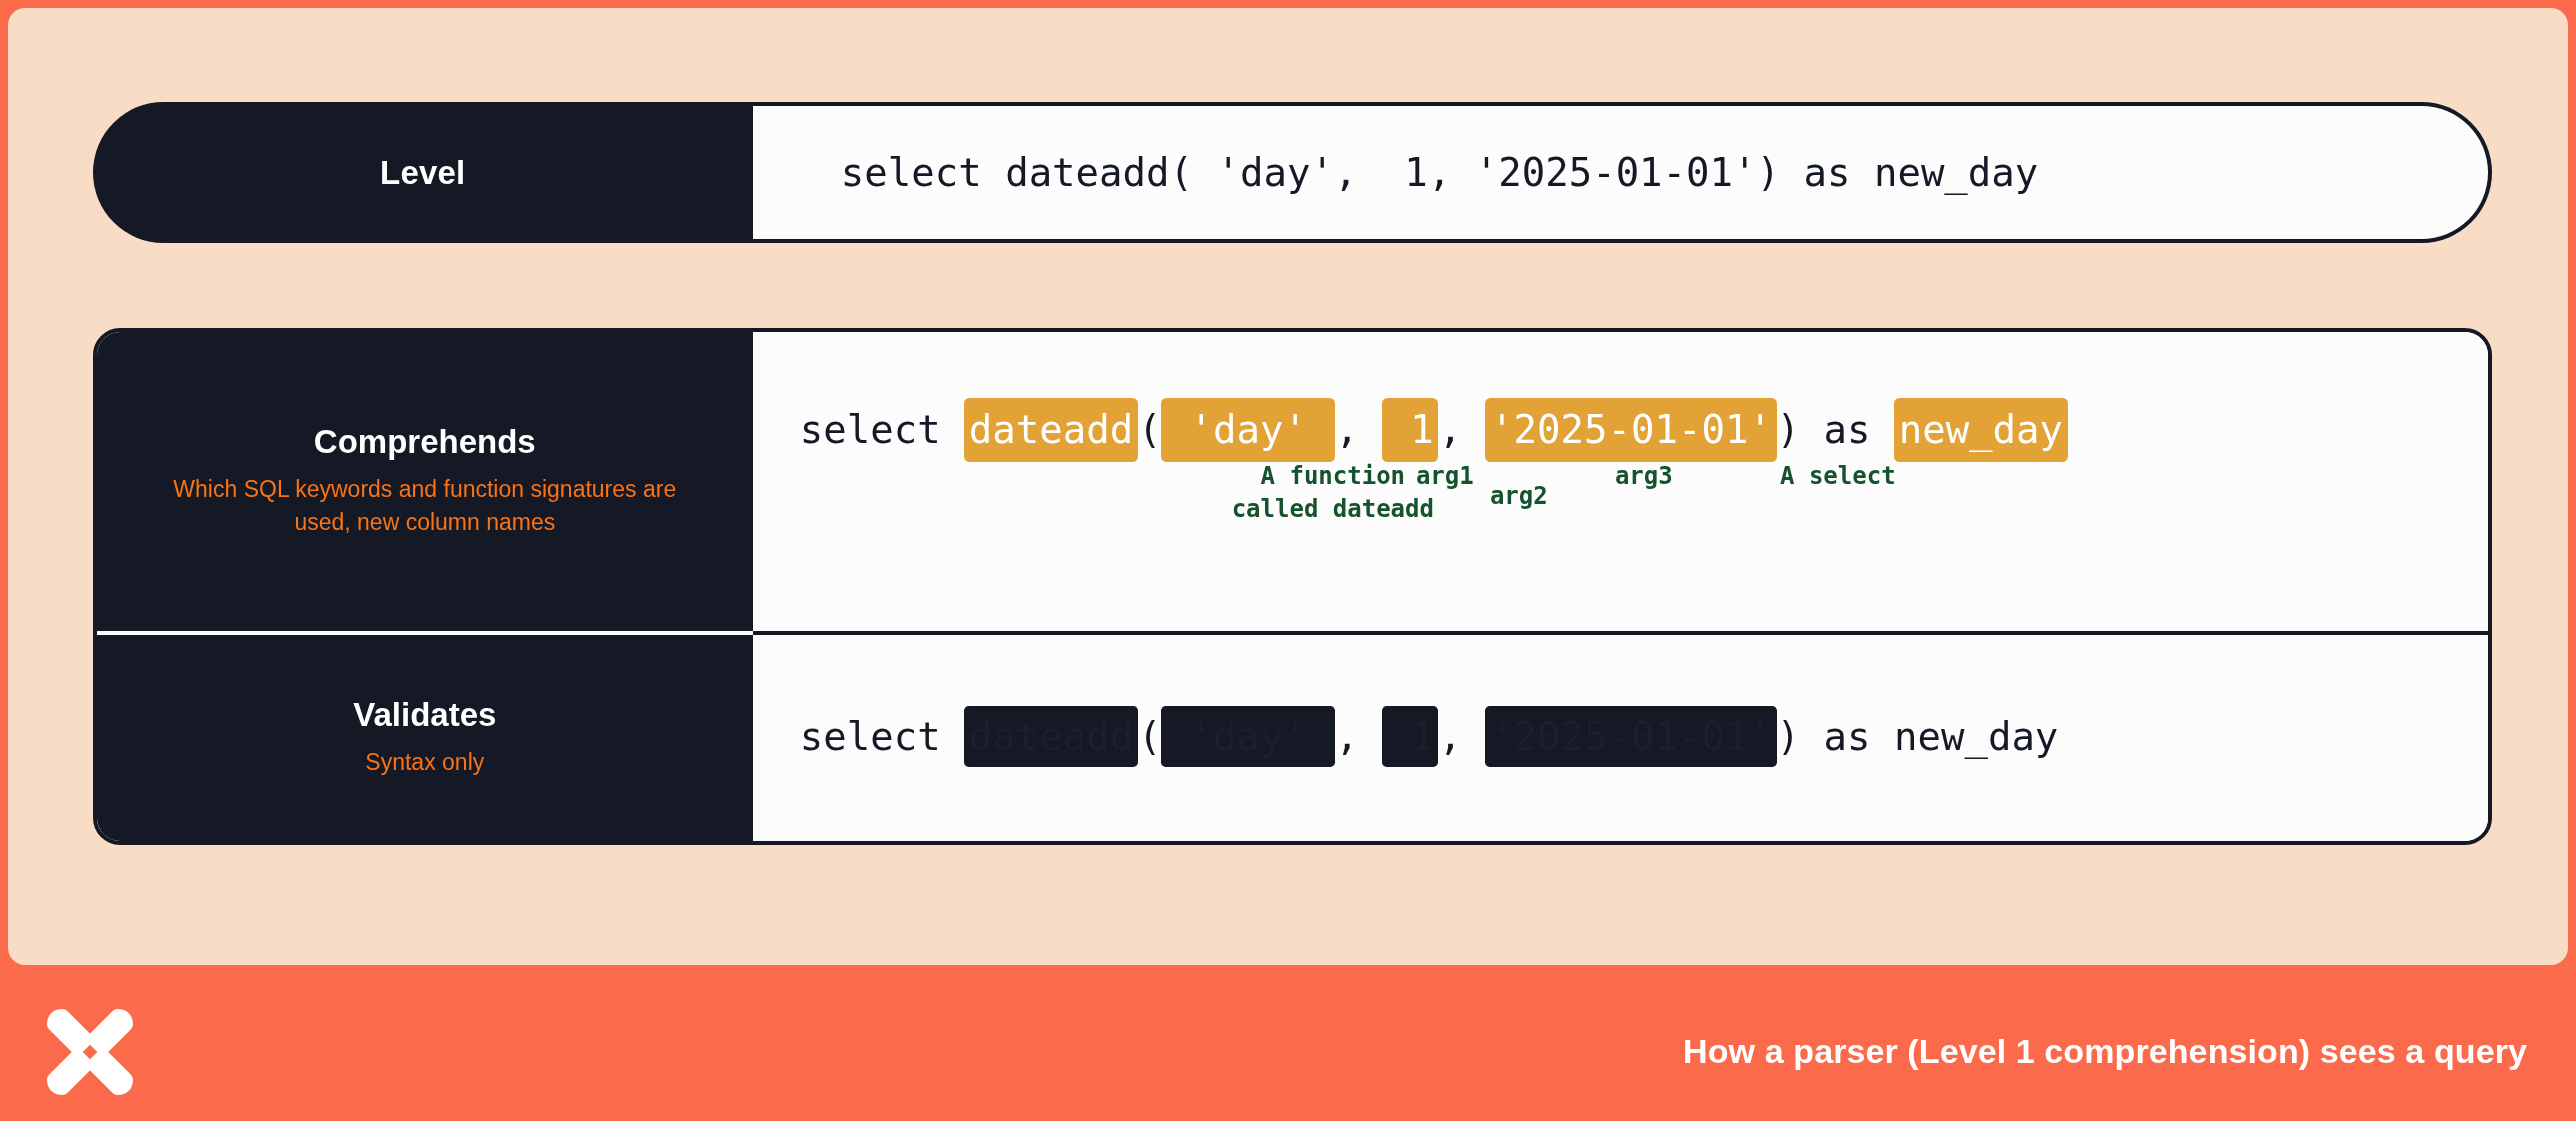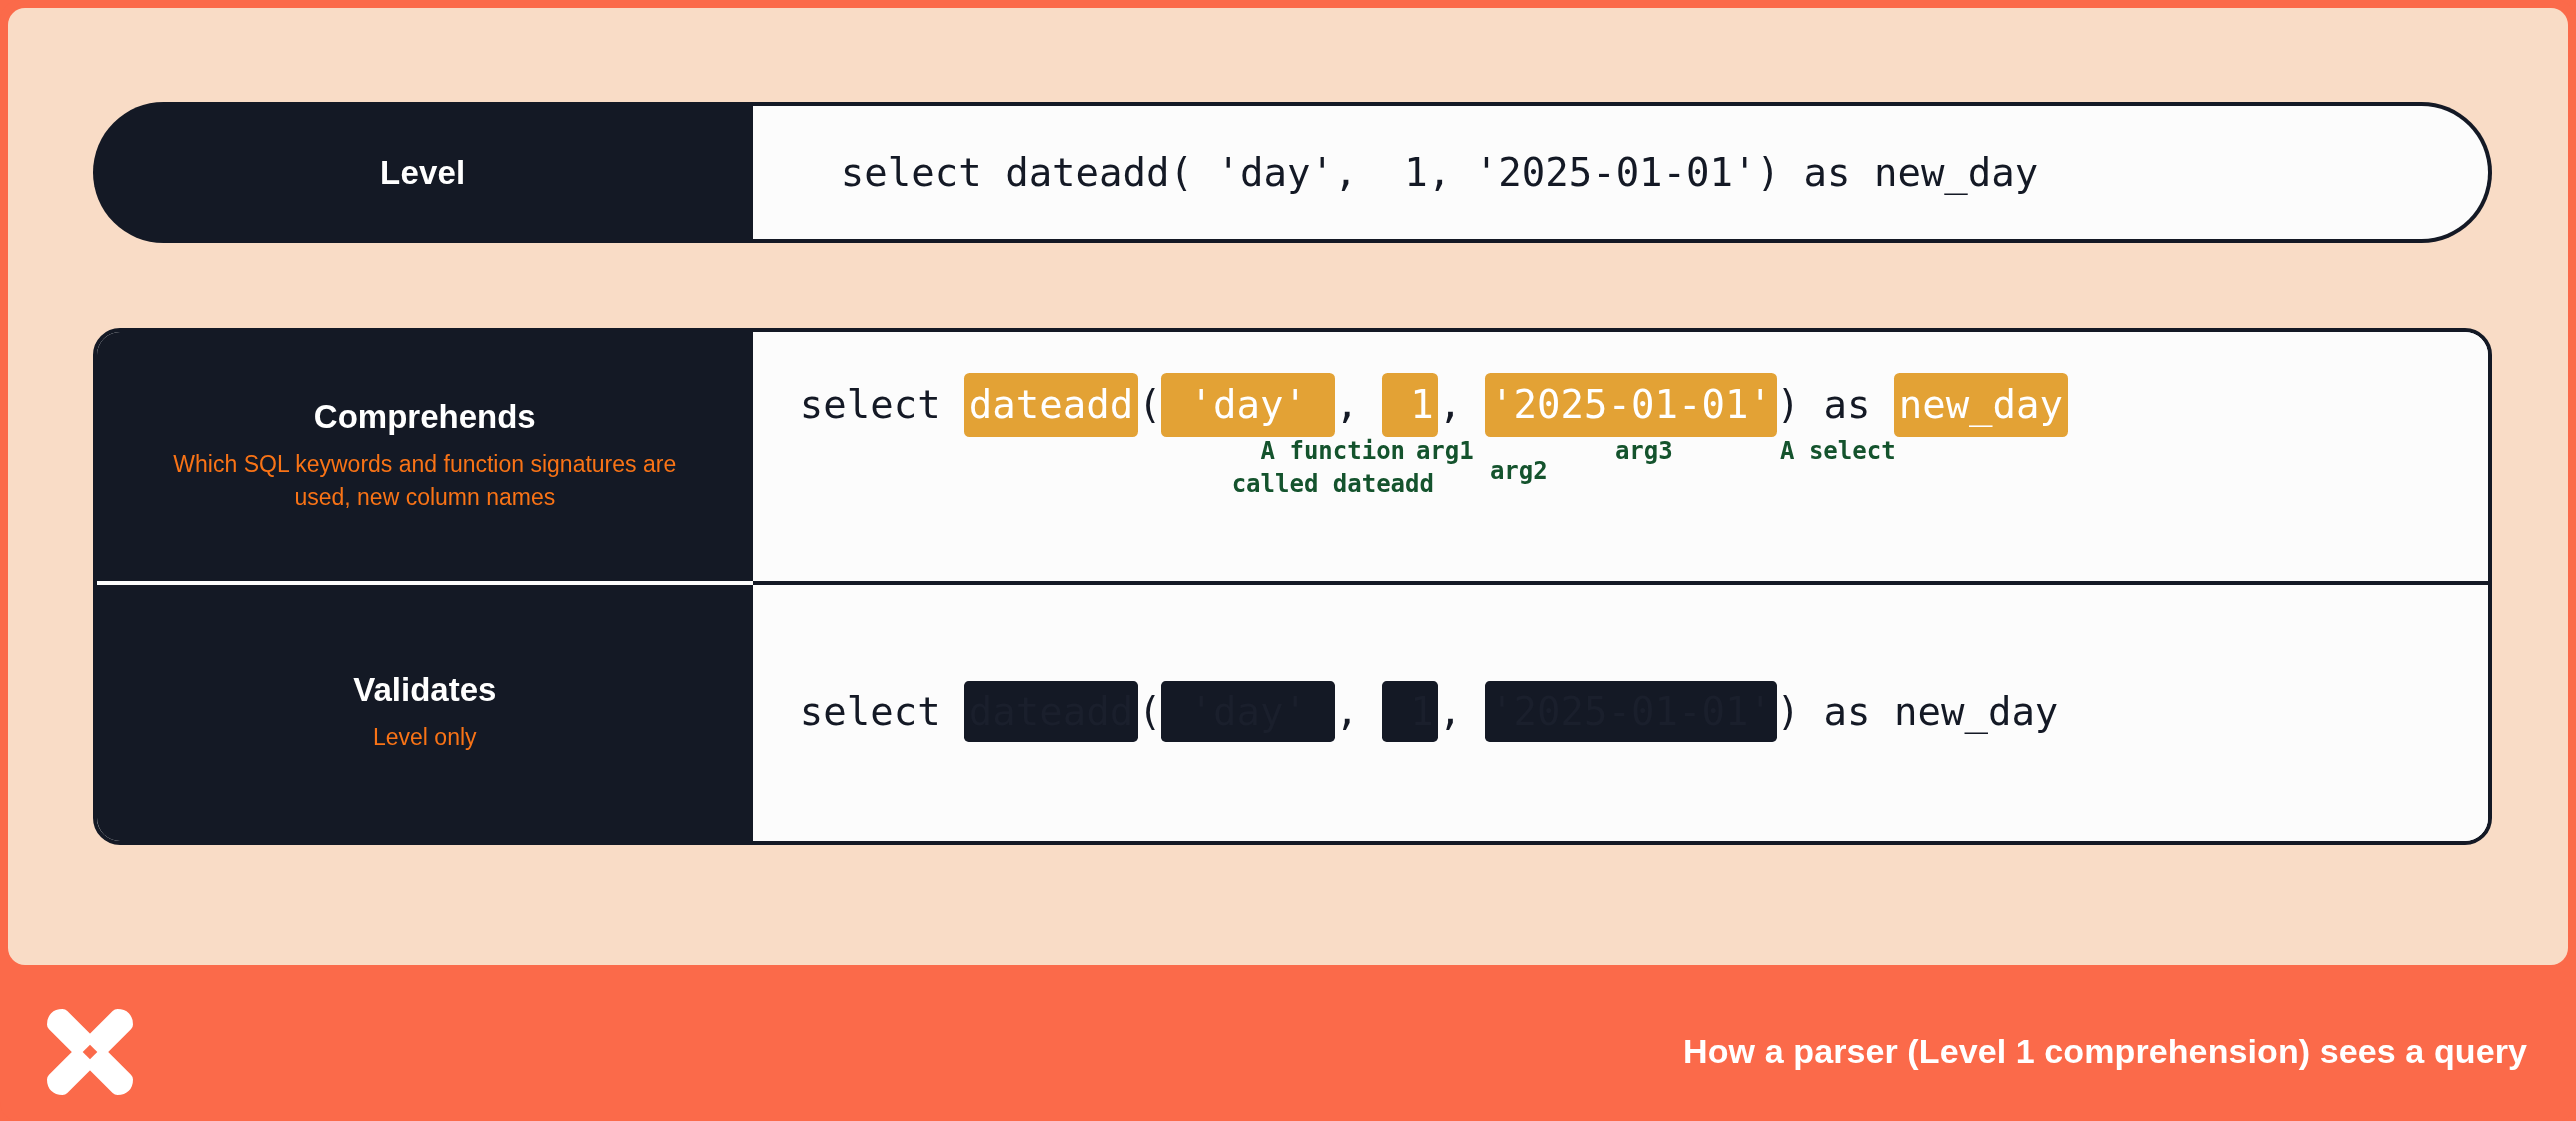--- a/index.html
+++ b/index.html
@@ -101,21 +101,21 @@
     border-radius: 27px;
     box-sizing: border-box;
     overflow: hidden;
     display: flex;
     flex-direction: column;
   }
   .card-row {
     display: flex;
     box-sizing: border-box;
   }
-  .card-row.comprehends { height: 249px; }
+  .card-row.comprehends { height: 299px; }
   .card-row.validates   { flex: 1 1 auto; }
 
   .row-divider {
     height: 4.7px;
     background: #141925;
     display: flex;
     box-sizing: border-box;
   }
   .row-divider .divider-dark-gap {
     width: 656px;
@@ -286,21 +286,21 @@
       </div>
 
       <div class="row-divider">
         <div class="divider-dark-gap"></div>
         <div class="divider-line"></div>
       </div>
 
       <div class="card-row validates">
         <div class="label-cell">
           <div class="row-title">Validates</div>
-          <div class="row-sub">Level only</div>
+          <div class="row-sub">Syntax only</div>
         </div>
         <div class="code-cell">
           <div class="code-stack">
             <div class="code-line" id="validates-code"><span class="tok">select </span><span class="tok redact">dateadd</span><span class="tok">(</span><span class="tok redact"> 'day' </span><span class="tok">, </span><span class="tok redact"> 1</span><span class="tok">, </span><span class="tok redact">'2025-01-01'</span><span class="tok">)</span><span class="tok"> as new_day</span></div>
           </div>
         </div>
       </div>
 
     </div>
   </div>

